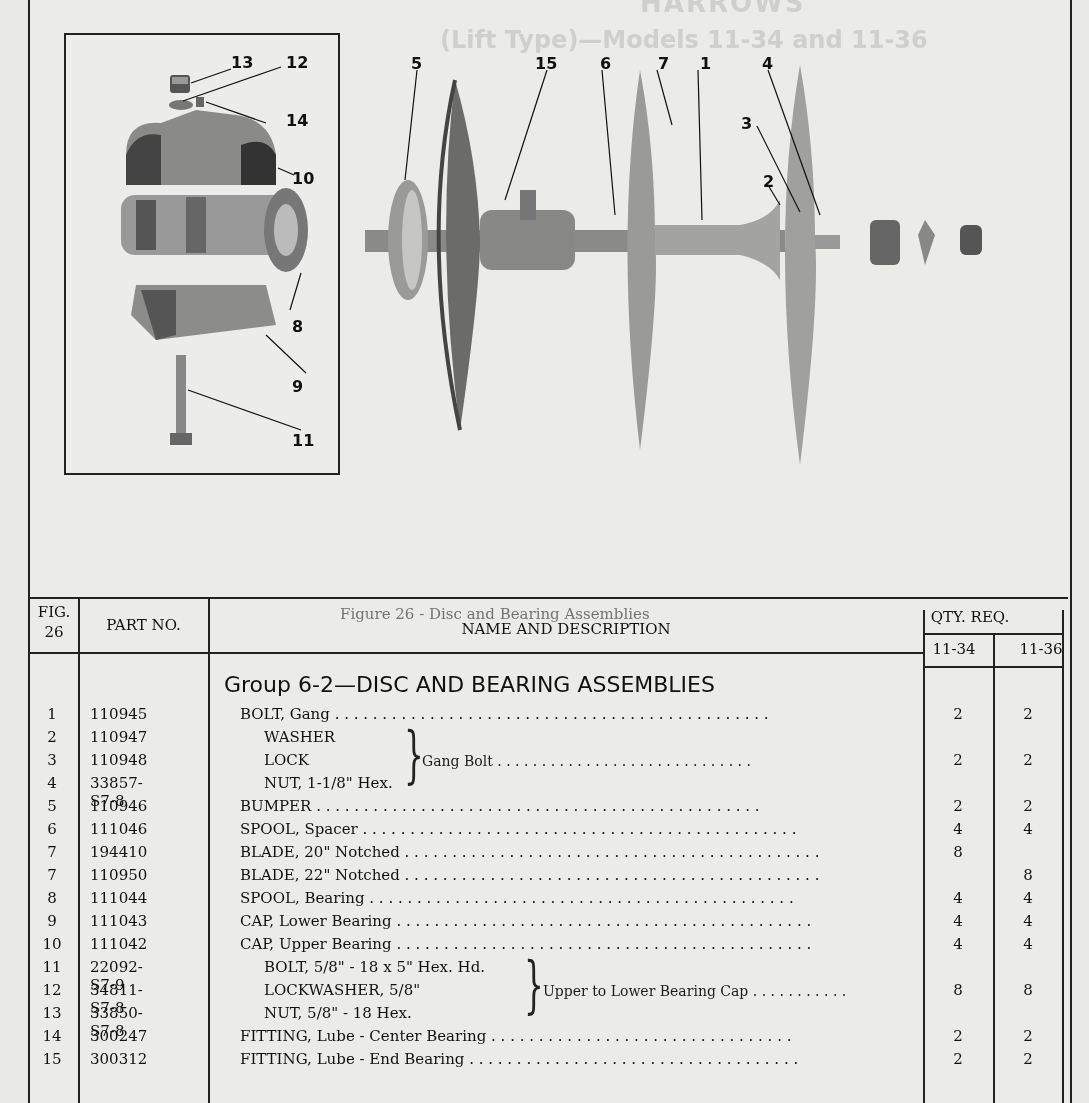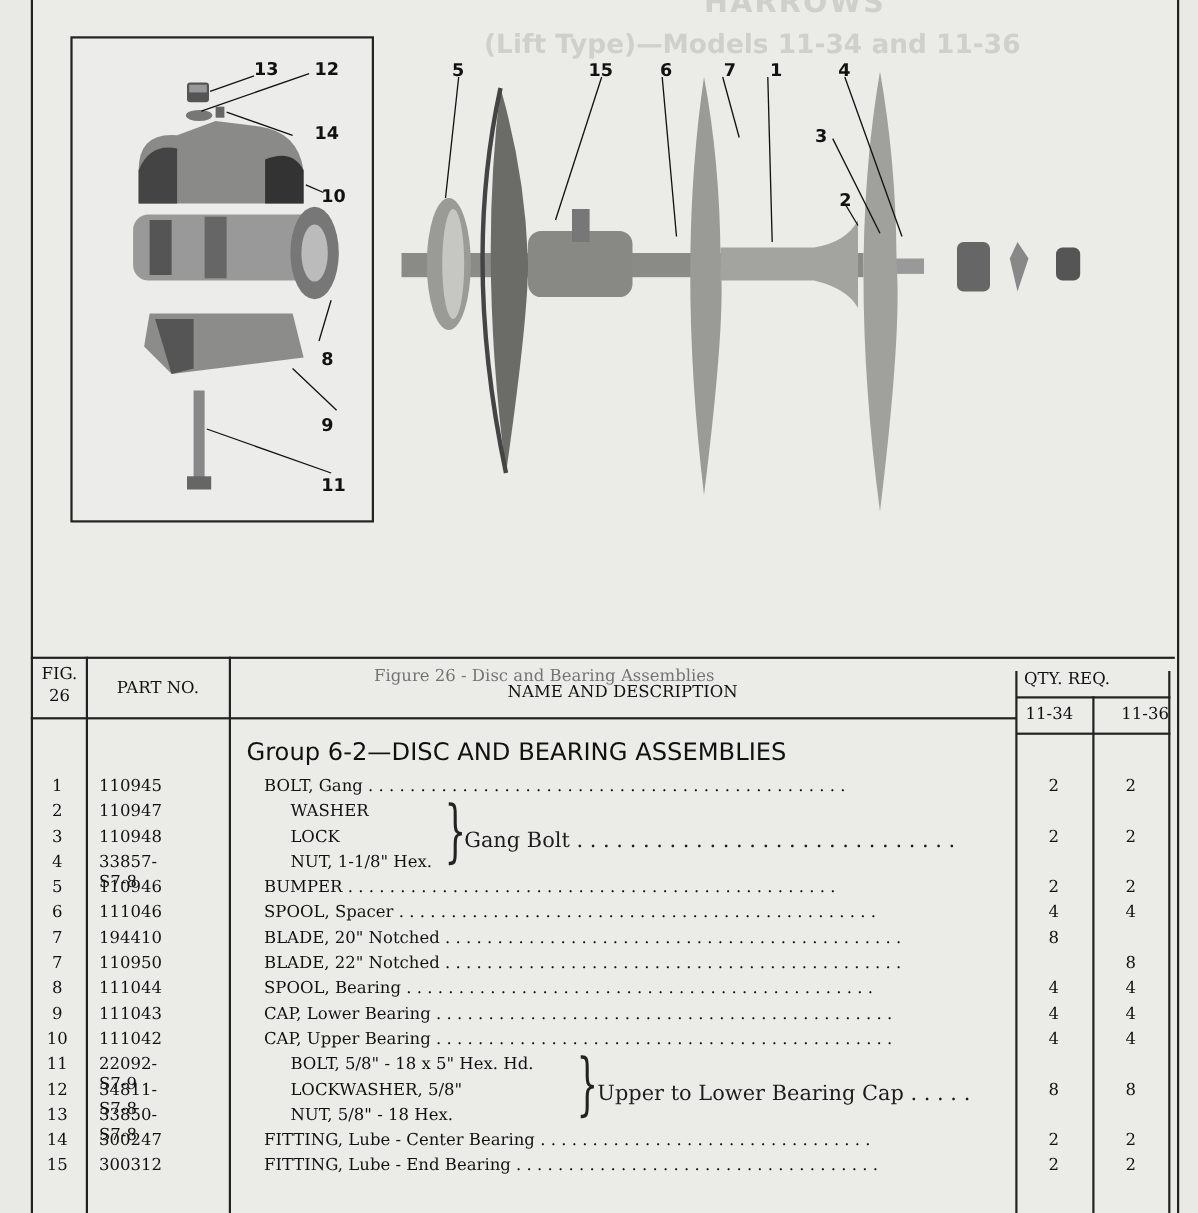--- a/index.html
+++ b/index.html
@@ -39,21 +39,21 @@
     font-family:"DejaVu Sans", sans-serif; font-weight:normal; font-size:22px; color:#111;
   }
   .row { position:absolute; left:0; height:22px; font-size:15px; color:#111; }
   .fig { position:absolute; left:28px; width:48px; text-align:center; }
   .part { position:absolute; left:90px; }
   .desc { position:absolute; left:224px; white-space:nowrap;margin-left:40px; }
   .dots { position:absolute; left:240px; width:660px; overflow:hidden; white-space:nowrap; }
   .q1 { position:absolute; left:924px; width:68px; text-align:center; }
   .q2 { position:absolute; left:994px; width:68px; text-align:center; }
   .brace { position:absolute; font-size:62px; font-family:"DejaVu Serif", serif; transform:scaleX(0.5); transform-origin:left; color:#222; line-height:1; }
-  .brace-label { position:absolute; font-size:19px; white-space:nowrap; }
+  .brace-label { position:absolute; font-size:14px; white-space:nowrap; }
 </style>
 </head>
 <body>
 
 <div class="page"></div>
 <div class="bleed t1">HARROWS</div>
 <div class="bleed t2">(Lift Type)—Models 11-34 and 11-36</div>
 
 <div class="inset">
   <svg class="art" width="272" height="438" viewBox="0 0 272 438">

